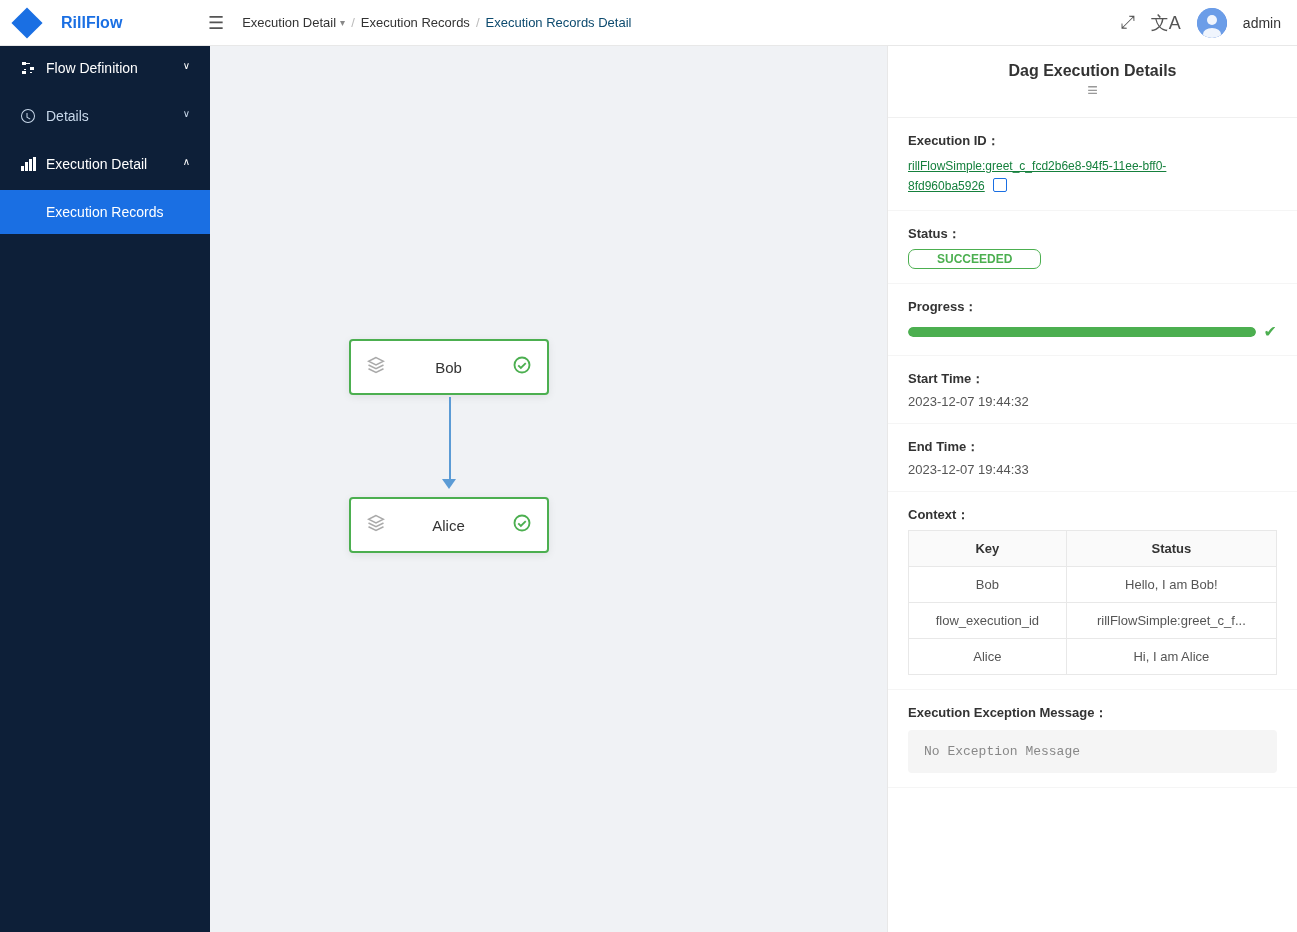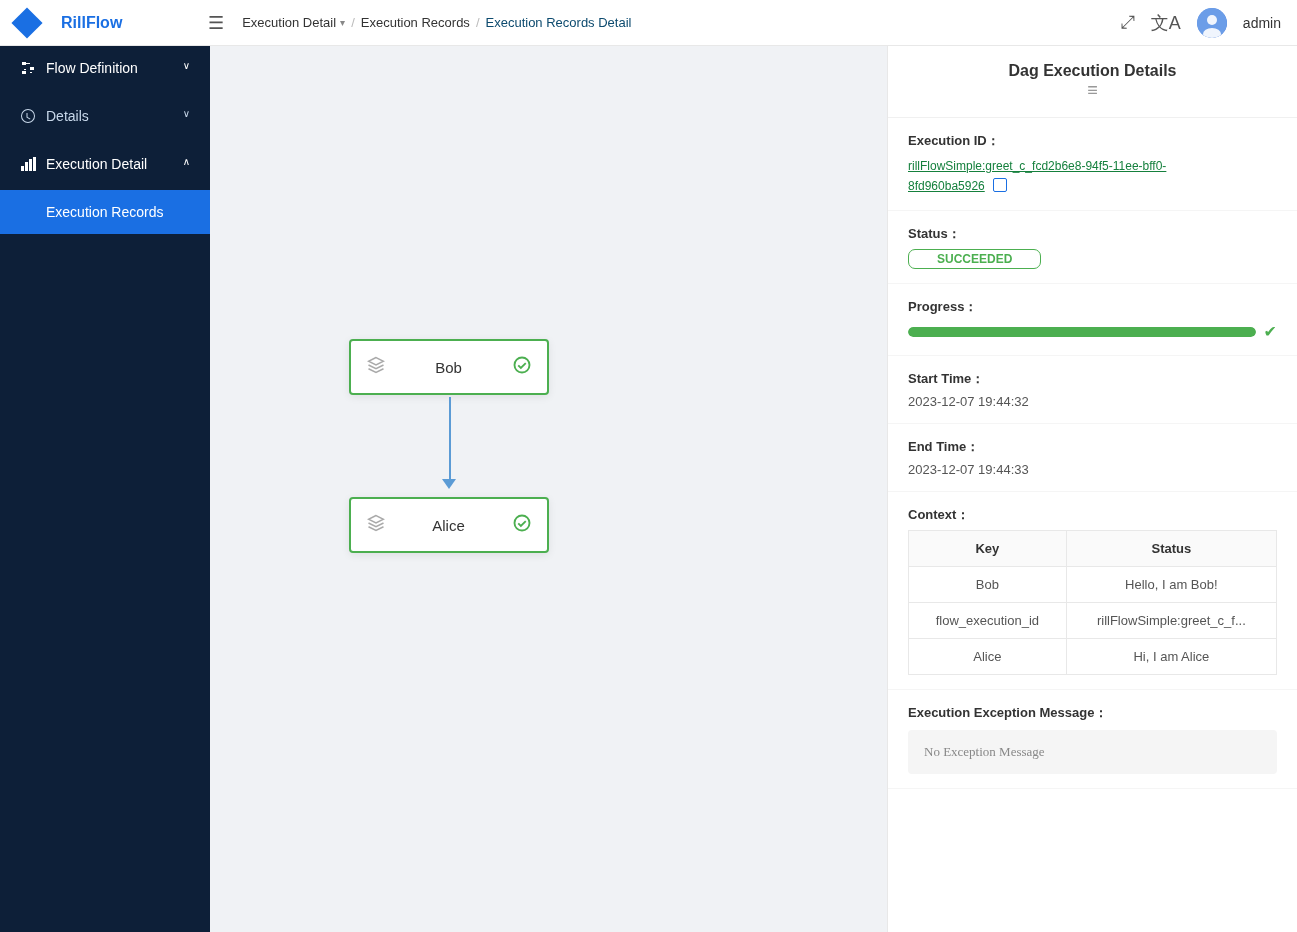--- a/index.html
+++ b/index.html
@@ -116,21 +116,21 @@
       background: #fafafa; padding: 10px 16px; text-align: center;
       font-weight: 600; color: #333; border: 1px solid #e8e8e8;
     }
     .context-table td {
       padding: 10px 16px; text-align: center; color: #555;
       border: 1px solid #e8e8e8;
     }
 
     .exception-box {
       background: #f5f5f5; border-radius: 4px; padding: 14px 16px;
-      font-family: Liberation Serif, serif; font-size: 13px; color: #888; margin-top: 8px;
+      font-family: Liberation Mono, monospace; font-size: 13px; color: #888; margin-top: 8px;
     }
 
     .breadcrumb-item.has-arrow { display: flex; align-items: center; gap: 4px; }
     .breadcrumb-down-arrow { font-size: 10px; color: #888; }
   </style>
 </head>
 <body>
 
 <div class="topnav">
   <div class="topnav-logo">

